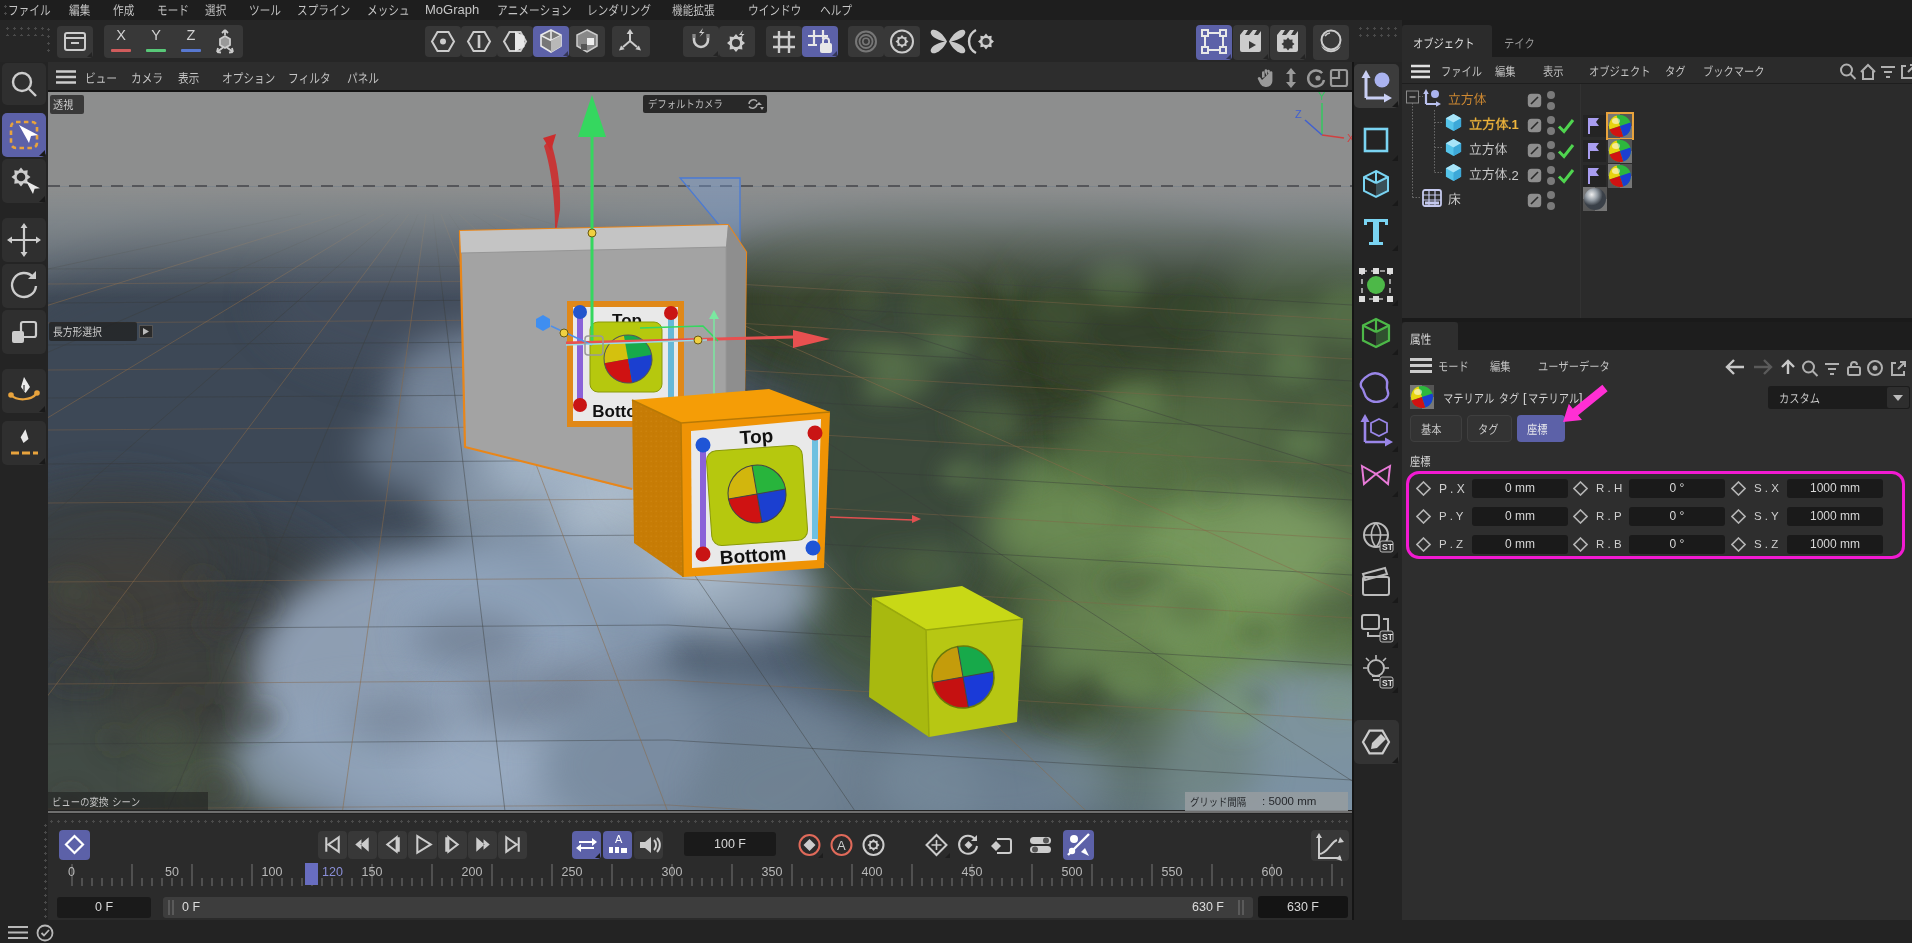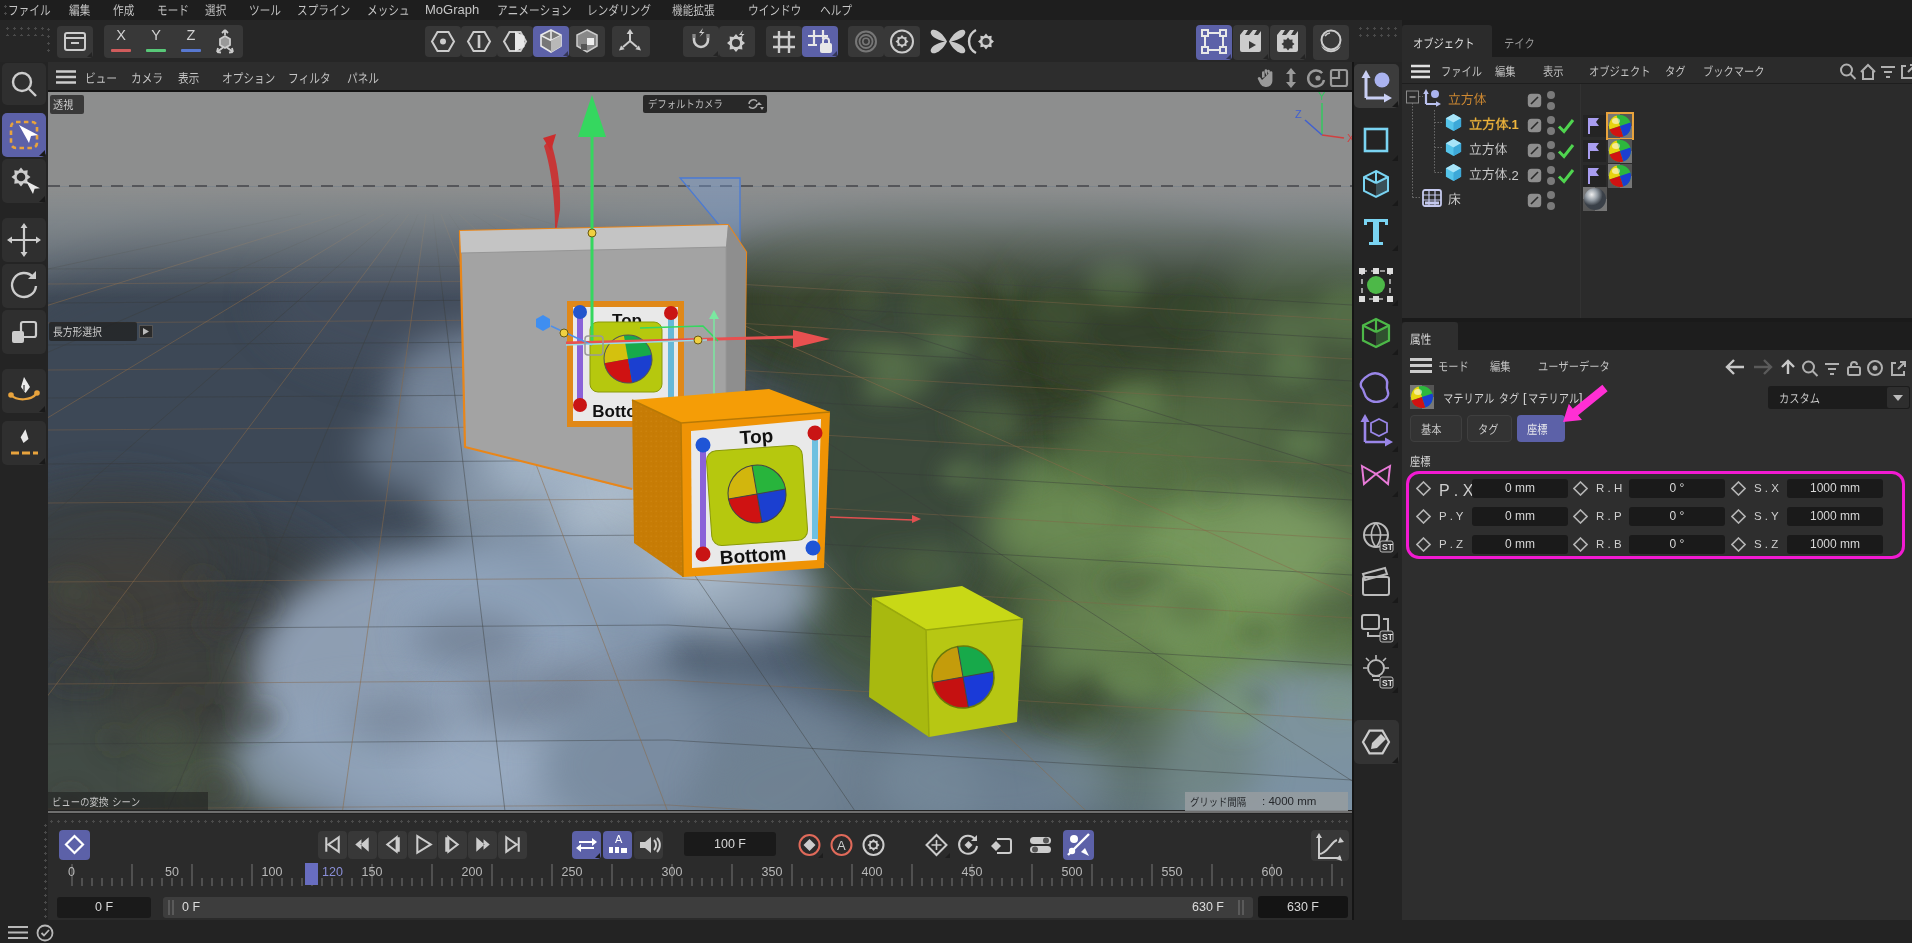--- a/index.html
+++ b/index.html
@@ -507,21 +507,21 @@
   </svg>
 <div class="abs" style="left:49px;top:322px;width:88px;height:19px;background:rgba(33,33,33,.78);border-radius:2px"></div>
 <div class="abs" style="left:139px;top:325px;width:14px;height:13px;background:#2a2a2a;border:1px solid #555"></div>
 <svg class="abs" style="left:142px;top:327px" width="8" height="9">
     <path d="M1 1l6 3.5L1 8z" fill="#bbb"></path>
   </svg>
 <div class="abs" style="left:48px;top:792px;width:160px;height:18px;background:rgba(30,30,30,.55)"></div>
 <div class="abs" style="left:106px;top:795px;color:#c8c8c8;font-size:11px">:</div>
 <div class="abs" style="left:52px;top:803px;width:160px;height:18px;color:#c8c8c8;font-size:11px"></div>
 <div class="abs" style="left:1185px;top:792px;width:163px;height:19px;background:rgba(150,156,160,.85)"></div>
-<div class="abs" style="left:1262px;top:795px;color:#26292c;font-size:11.5px">: 4000 mm</div>
+<div class="abs" style="left:1262px;top:795px;color:#26292c;font-size:11.5px">: 5000 mm</div>
 <div class="abs" style="left:48px;top:811px;width:1304px;height:2px;background:#6f6f6f"></div>
 <div class="abs" style="left:1352px;top:62px;width:50px;height:858px;background:#242424;border-left:2px solid #151515"></div>
 <div class="abs" style="left:1354px;top:64px;width:45px;height:44px;background:#3c3c3c;border-radius:5px"><svg width="44" height="44" viewBox="0 0 44 44">
       <g stroke="#c9cff4" stroke-width="3" fill="none">
         <path d="M12 34h20M12 34V12"></path>
       </g>
       <g fill="#c9cff4">
         <path d="M12 6l-4.5 8h9zM38 34l-8-4.5v9z"></path>
         <circle cx="28" cy="16" r="7.5" fill="#aab3ef"></circle>
       </g>
@@ -844,21 +844,21 @@
 <div class="abs" style="left:1410px;top:415px;width:52px;height:27px;background:#333;border:1px solid #3f3f3f;border-radius:4px"></div>
 <div class="abs" style="left:1467px;top:415px;width:45px;height:27px;background:#333;border:1px solid #3f3f3f;border-radius:4px"></div>
 <div class="abs" style="left:1517px;top:415px;width:48px;height:27px;background:#5c61a8;border-radius:4px"></div>
 <svg class="abs" style="left:1553px;top:382px" width="58" height="46">
     <polygon points="49.4,2.7 19.8,26.7 15.8,21.8 10.0,40.0 29.0,38.1 25.1,33.2 54.6,9.3" fill="#ff2fd4"></polygon>
   </svg>
 <div class="abs" style="left:1406px;top:471px;width:499px;height:88px;border:3px solid #f21ad2;border-radius:13px"></div>
 <svg class="abs" style="left:1416px;top:481px" width="15" height="15">
     <path d="M7.5 1 L14 7.5 L7.5 14 L1 7.5 Z" fill="none" stroke="#b5b5b5" stroke-width="1.6"></path>
   </svg>
-<div class="abs" style="left:1439px;top:482px;color:#cfcfcf;font-size:16px">P . X</div>
+<div class="abs" style="left:1439px;top:482px;color:#cfcfcf;font-size:12px">P . X</div>
 <div class="inp" style="left:1472px;top:479px;width:96px;height:19px;line-height:19px">0 mm</div>
 <svg class="abs" style="left:1573px;top:481px" width="15" height="15">
     <path d="M7.5 1 L14 7.5 L7.5 14 L1 7.5 Z" fill="none" stroke="#b5b5b5" stroke-width="1.6"></path>
   </svg>
 <div class="abs" style="left:1596px;top:482px;color:#cfcfcf;font-size:11.5px">R . H</div>
 <div class="inp" style="left:1629px;top:479px;width:96px;height:19px;line-height:19px">0 °</div>
 <svg class="abs" style="left:1731px;top:481px" width="15" height="15">
     <path d="M7.5 1 L14 7.5 L7.5 14 L1 7.5 Z" fill="none" stroke="#b5b5b5" stroke-width="1.6"></path>
   </svg>
 <div class="abs" style="left:1754px;top:482px;color:#cfcfcf;font-size:11.5px">S . X</div>

